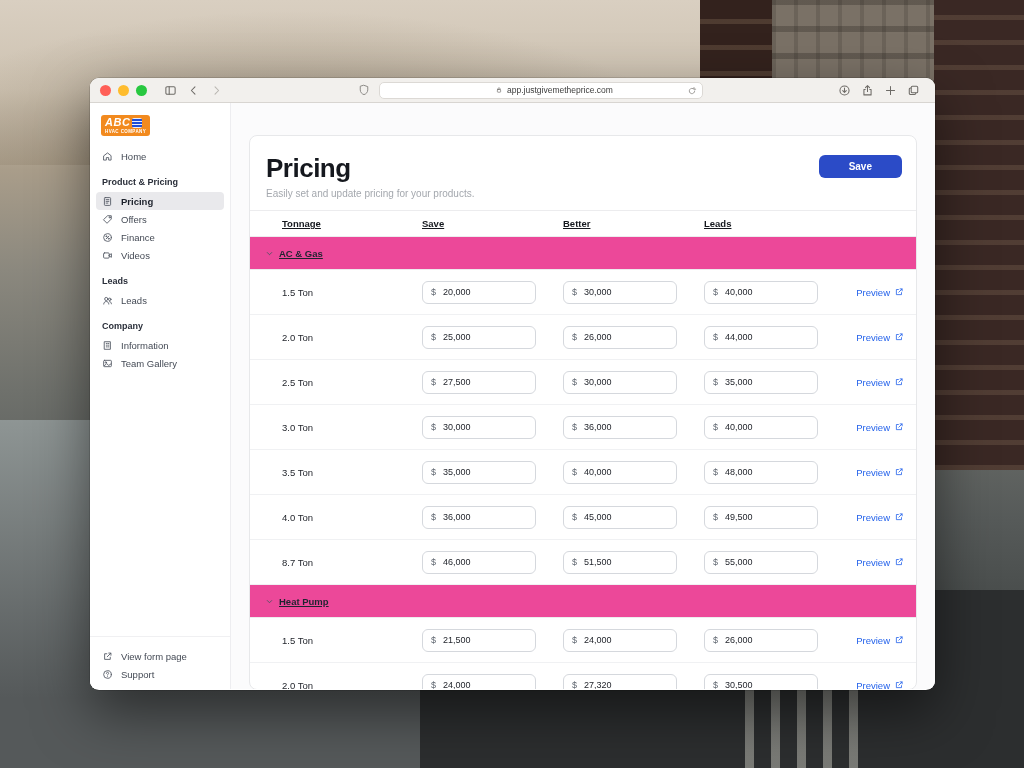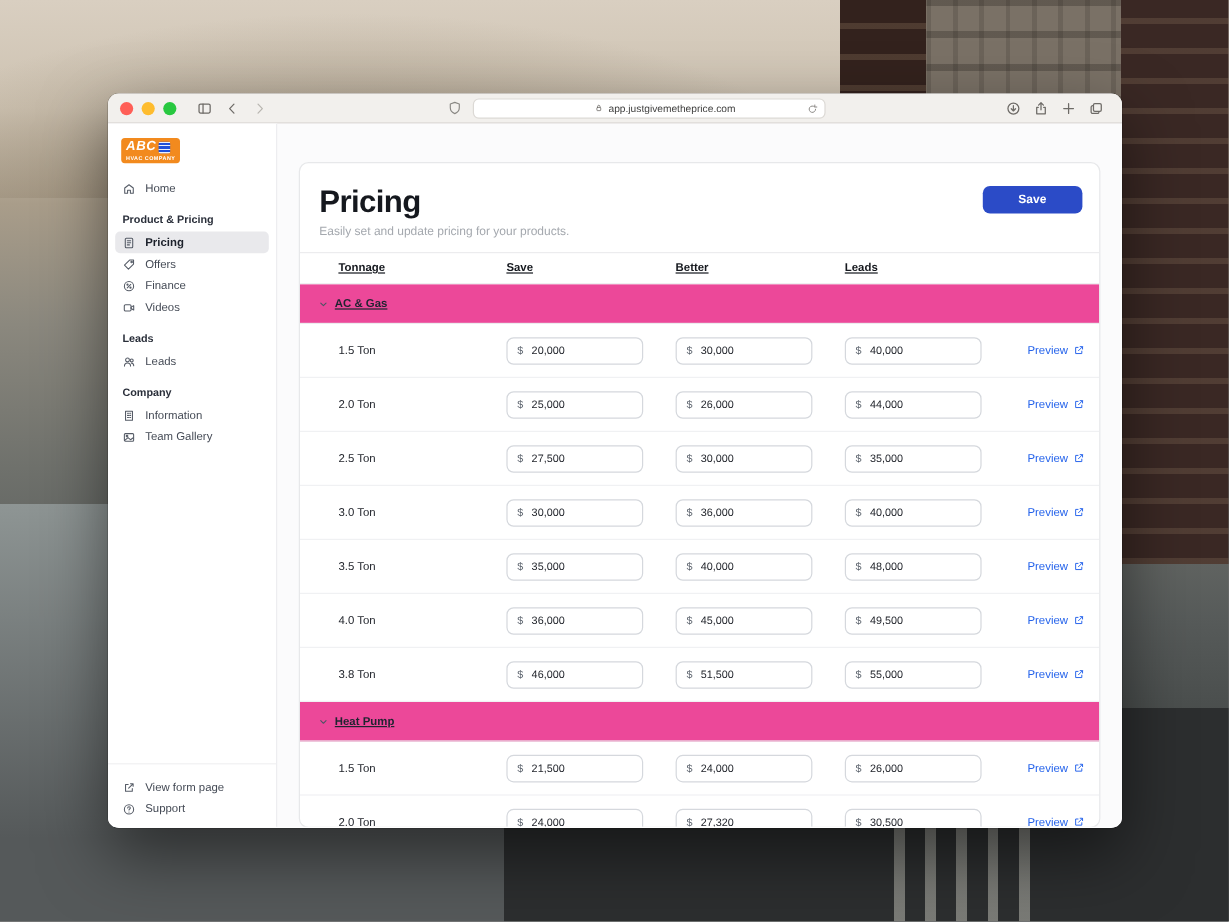--- a/index.html
+++ b/index.html
@@ -34,21 +34,21 @@
   .toolbar { height:25px; background:#f2f0ed; border-bottom:1px solid #d8d5d1;
     display:flex; align-items:center; padding:0 10px; }
   .lights { display:flex; gap:7px; margin-right:12px; }
   .light { width:11px; height:11px; border-radius:50%; }
   .chrome-btn { color:#6e6b67; display:flex; align-items:center; justify-content:center; margin:0 5px; cursor:pointer; }
   .chrome-btn svg { width:13px; height:13px; display:block; }
   .chrome-btn.disabled { color:#b9b6b1; }
   .tb-center { flex:1; display:flex; align-items:center; justify-content:center; }
   .shield { color:#8a8884; margin-right:9px; }
   .shield svg { width:12px; height:12px; display:block; }
-  .urlbar { position:relative; width:294px; height:17px; background:#fff; border:1px solid #dcd9d5;
+  .urlbar { position:relative; width:324px; height:17px; background:#fff; border:1px solid #dcd9d5;
     border-radius:5px; display:flex; align-items:center; justify-content:center; gap:4px;
     font-size:8.5px; color:#3d3d3c;padding-left:26px; }
   .urlbar .lock svg { width:8px; height:8px; display:block; color:#6e6b67; }
   .urlbar .reload { position:absolute; right:5px; top:3px; color:#8a8884; cursor:pointer; }
   .urlbar .reload svg { width:10px; height:10px; display:block; }
   .tb-right { display:flex; align-items:center; }
 
   
   .app { display:flex; height:586px; background:#fbfbfc; }
   .sidebar { width:141px; background:#fff; border-right:1px solid #ededf0;
@@ -498,21 +498,21 @@
                 <a class="preview">
                   <span>Preview</span>
                   <span class="pv-icon">
                     <svg viewBox="0 0 16 16" fill="none" stroke="currentColor" stroke-width="1.3" stroke-linecap="round" stroke-linejoin="round">
                       <path d="M7 4H3.8v8.2H12V9M9.8 3h3.2v3.2M12.8 3.2 7.6 8.4"></path>
                     </svg>
                   </span>
                 </a>
               </div>
               <div class="grid price-row">
-                <div class="tonnage">3.8 Ton</div>
+                <div class="tonnage">8.7 Ton</div>
                 <div>
                   <div class="price-input">
                     <span class="dollar">$</span>
                     <input value="46,000" style="">
                   </div>
                 </div>
                 <div>
                   <div class="price-input">
                     <span class="dollar">$</span>
                     <input value="51,500" style="">

